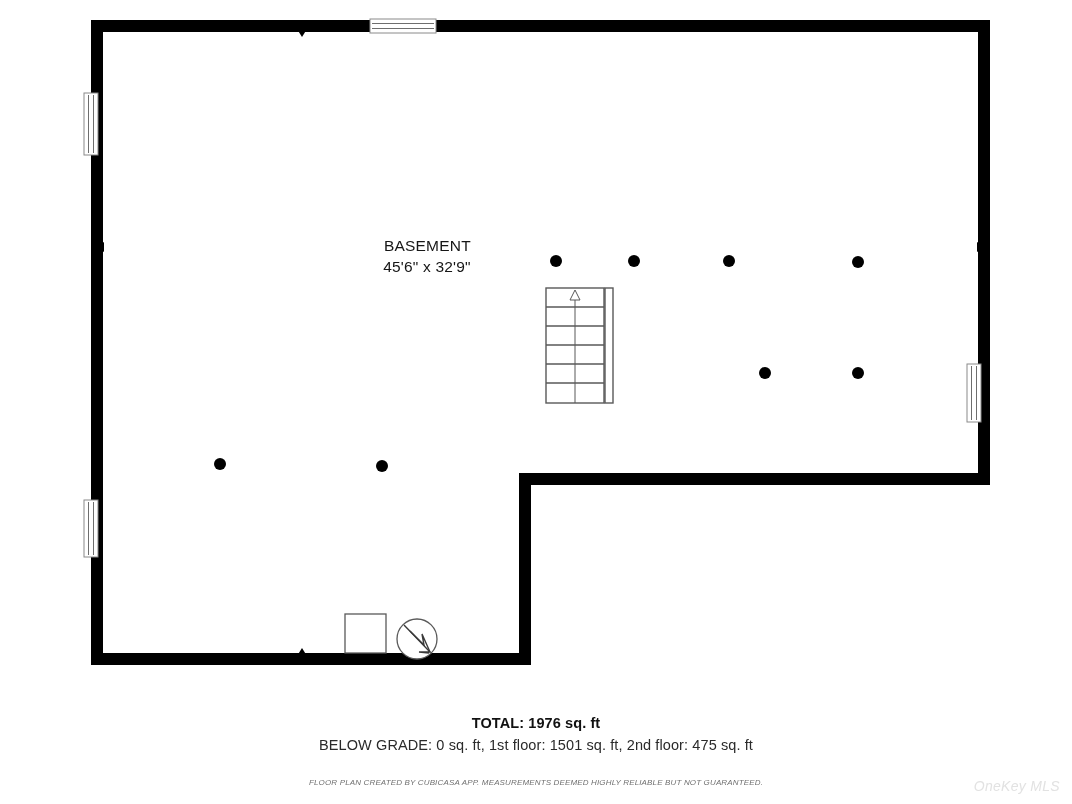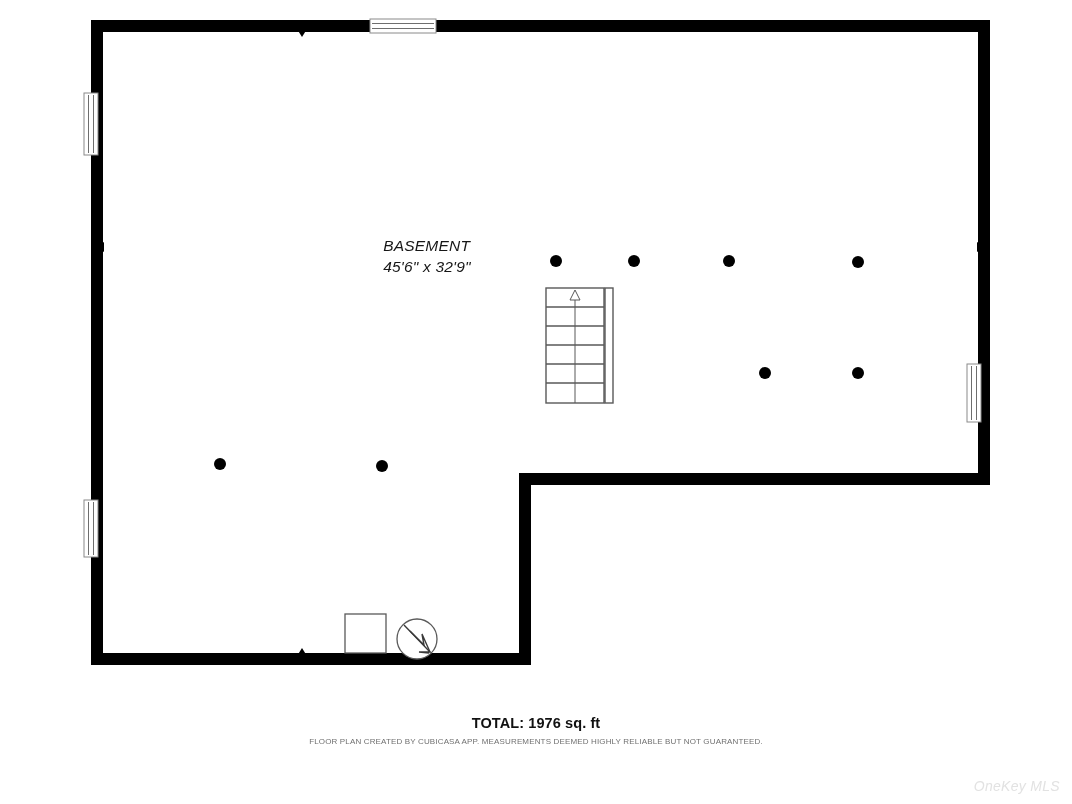--- a/index.html
+++ b/index.html
@@ -20,25 +20,24 @@
     position: absolute;
     left: 0;
     top: 0;
     width: 1072px;
     height: 804px;
   }
 
   
   .room-label {
     position: absolute;
-    text-align: left;
+    text-align: right;
     line-height: 1.35;
     white-space: nowrap;
     user-select: none;
-    font-style: italic;
   }
   .room-label .room-name {
     font-size: 15.5px;
     letter-spacing: 0.2px;
     color: #161616;
   }
   .room-label .room-dims {
     font-size: 15.5px;
     letter-spacing: 0.2px;
     color: #161616;
@@ -59,24 +58,25 @@
     letter-spacing: 0.1px;
     line-height: 1.55;
   }
   #footer-summary .detail-line {
     font-size: 14.5px;
     color: #2a2a2a;
     letter-spacing: 0.1px;
     line-height: 1.6;
   }
   #footer-summary .disclaimer-line {
-    margin-top: 3px;
+    margin-top: 20px;
     font-size: 8px;
     color: #707070;
     letter-spacing: 0.15px;
+    font-style: italic;
   }
 
   
   #watermark {
     position: absolute;
     right: 12px;
     bottom: 10px;
     font-size: 14px;
     color: #e2e2e2;
     letter-spacing: 0.3px;
@@ -173,16 +173,17 @@
   </g>
 </svg>
 
 <div class="room-label" id="room-label" style="left:427px; top:236px; transform:translateX(-50%);">
   <div class="room-name">BASEMENT</div>
   <div class="room-dims">45'6" x 32'9"</div>
 </div>
 
 <div id="footer-summary">
   <div class="total-line">TOTAL: 1976 sq. ft</div>
+  <div class="detail-line">BELOW GRADE: 0 sq. ft, 1st floor: 1501 sq. ft, 2nd floor: 475 sq. ft</div>
   <div class="disclaimer-line">FLOOR PLAN CREATED BY CUBICASA APP. MEASUREMENTS DEEMED HIGHLY RELIABLE BUT NOT GUARANTEED.</div>
 </div>
 
 <div id="watermark">OneKey MLS</div>
 
 </body></html>

